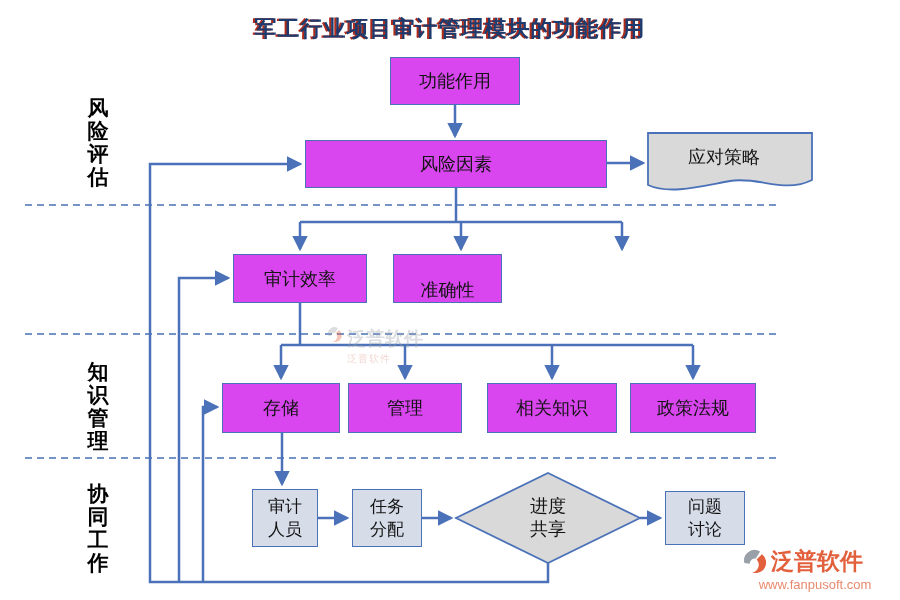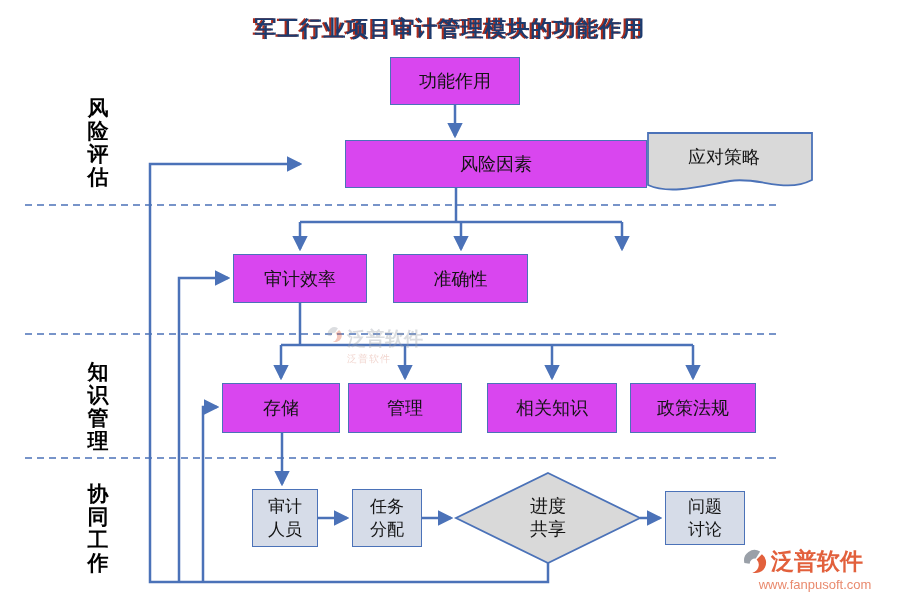--- a/index.html
+++ b/index.html
@@ -78,31 +78,31 @@
 
   <div class="title">军工行业项目审计管理模块的功能作用</div>
 
   <div class="vlabel" style="left:85px;top:97px;">风险评估</div>
   <div class="vlabel" style="left:85px;top:361px;">知识管理</div>
   <div class="vlabel" style="left:85px;top:483px;">协同工作</div>
 
   <div class="box" style="left:390px;top:57px;width:130px;height:48px;">
     <span>功能作用</span>
   </div>
-  <div class="box" style="left:305px;top:140px;width:302px;height:48px;margin-left:40px;">
+  <div class="box" style="left:305px;top:140px;width:302px;height:48px;">
     <span>风险因素</span>
   </div>
   <div class="shape-text" style="left:648px;top:136px;width:152px;height:42px;">
     <span>应对策略</span>
   </div>
 
   <div class="box" style="left:233px;top:254px;width:134px;height:49px;">
     <span>审计效率</span>
   </div>
-  <div class="box" style="left:393px;top:254px;width:135px;height:49px;">
+  <div class="box" style="left:393px;top:254px;width:109px;height:49px;align-items:flex-end;">
     <span>准确性</span>
   </div>
 
   <div class="box" style="left:222px;top:383px;width:118px;height:50px;">
     <span>存储</span>
   </div>
   <div class="box" style="left:348px;top:383px;width:114px;height:50px;text-align:center;">
     <span>管理</span>
   </div>
   <div class="box" style="left:487px;top:383px;width:130px;height:50px;">

